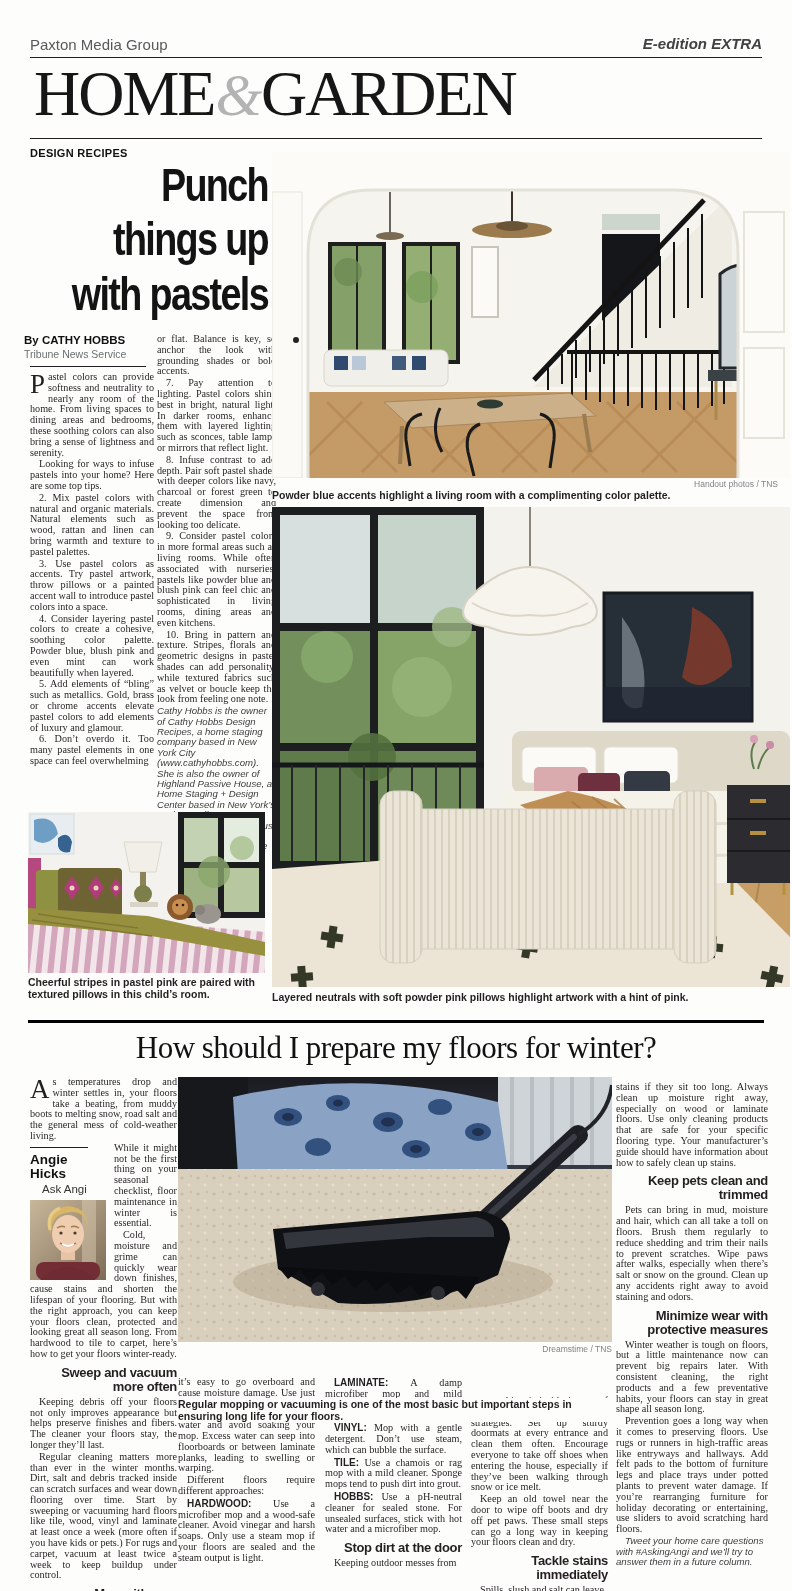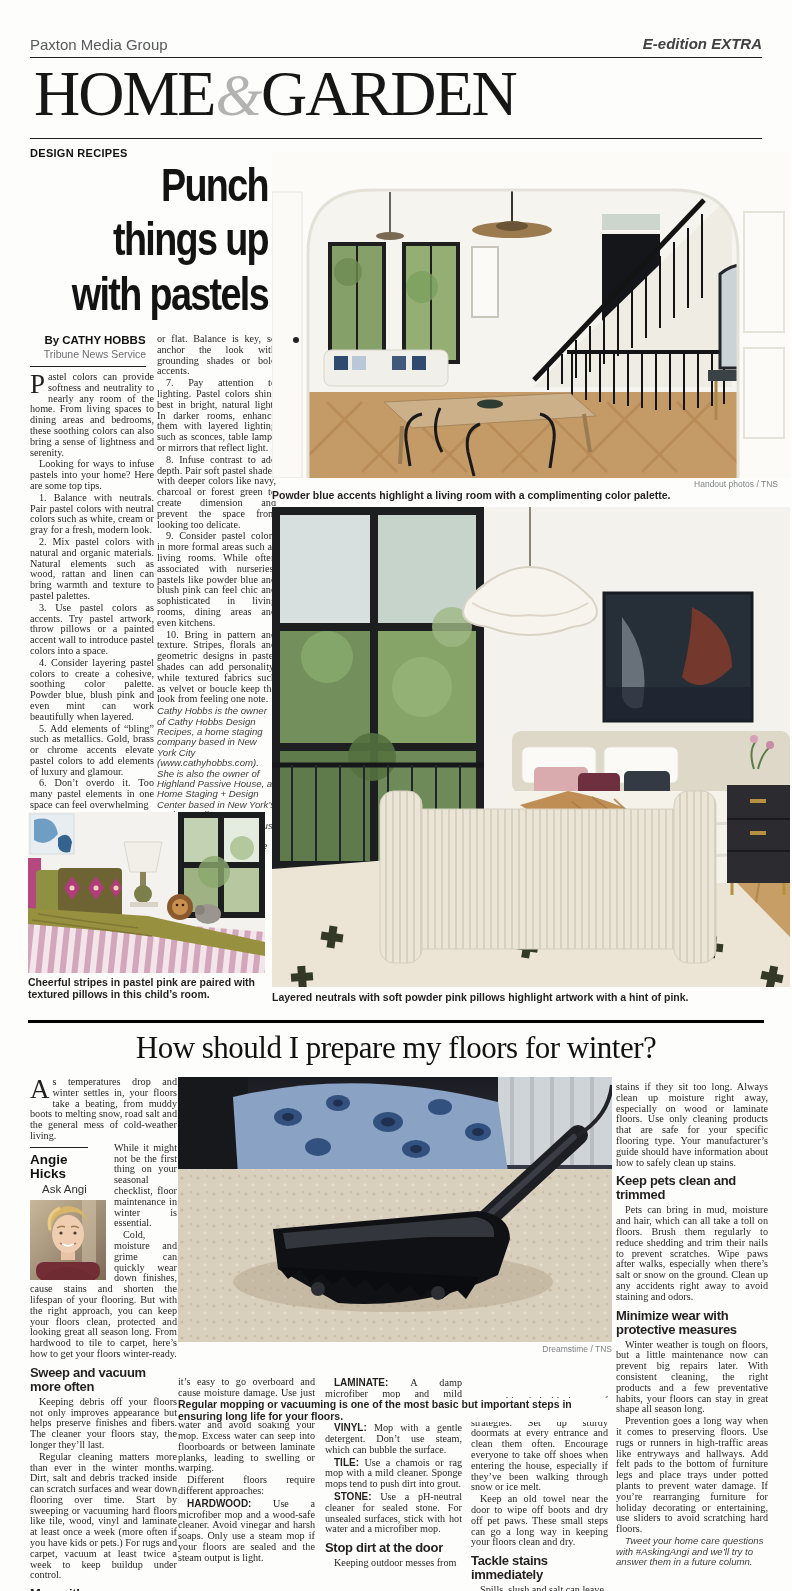--- a/index.html
+++ b/index.html
@@ -11,21 +11,21 @@
   .edition{right:30px;top:35px;font:700 italic 15px "Liberation Sans",sans-serif;font-style:italic;color:#414042;text-align:right;}
   .rule-a{left:30px;top:57px;width:732px;height:1px;background:#231f20;}
   .masthead{left:34px;top:60px;font-family:"Liberation Serif",serif;font-size:64px;line-height:1.05;
             letter-spacing:-2px;color:#161616;white-space:nowrap;}
   .masthead .amp{font-style:italic;color:#b3b3b3;font-size:60px;padding:0 1px;}
   .rule-b{left:30px;top:138px;width:732px;height:1px;background:#231f20;}
   
   .kicker{left:30px;top:147px;font:700 11px "Liberation Sans",sans-serif;letter-spacing:.3px;color:#111;}
   .headline1{left:28px;top:158px;width:240px;text-align:right;font:700 46px/1.18 "Liberation Sans",sans-serif;
              letter-spacing:-2px;color:#131313;transform:scaleX(.82);transform-origin:100% 0;}
-  .byline{left:30px;top:334px;width:130px;text-align:center;}
+  .byline{left:24px;top:334px;width:130px;}
   .byline .by{font:700 11.5px "Liberation Sans",sans-serif;color:#111;}
   .byline .org{font:400 10.5px "Liberation Sans",sans-serif;color:#6d6e71;margin-top:2px;}
   .byline-rule{left:30px;top:366px;width:116px;height:1px;background:#231f20;}
   .news{font-size:10.2px;line-height:10.8px;text-align:justify;z-index:1;}
   .news p{margin:0 0 1px 0;}
   .news p.ind{text-indent:9px;}
   .dropcap{float:left;font:400 27px/22px "Liberation Serif",serif;padding:1px 3px 0 0;}
   .col1{left:30px;top:372px;width:124px;}
   .col2{left:157px;top:334px;width:119px;}
   .shirttail{margin-top:2px;font:italic 9.6px/10.4px "Liberation Sans",sans-serif;color:#3d3d3d;text-align:left;}
@@ -38,21 +38,21 @@
   .caption{font:700 10.5px/12px "Liberation Sans",sans-serif;color:#231f20;text-align:left;z-index:2;background:#fdfdfc;}
   .caption1{left:272px;top:489px;width:518px;}
   .photo2{left:272px;top:507px;width:518px;height:480px;}
   .caption2{left:272px;top:991px;width:518px;}
   .photo3{left:28px;top:812px;width:237px;height:161px;}
   .caption3{left:28px;top:976px;width:237px;}
   
   .rule-thick{left:28px;top:1020px;width:736px;height:3px;background:#000;}
   .headline2{left:0;top:1031px;width:792px;text-align:center;font:400 31px/1.1 "Liberation Serif",serif;
              letter-spacing:-.5px;color:#111;}
-  .sub{font:700 13px/14px "Liberation Sans",sans-serif;letter-spacing:-.3px;text-align:left;
+  .sub{font:700 13px/14px "Liberation Sans",sans-serif;letter-spacing:-.3px;text-align:right;
        margin:6px 0 3px;text-indent:0 !important;}
   .colA{left:30px;top:1077px;width:147px;}
   .colB{left:178px;top:1377px;width:137px;}
   .colC{left:325px;top:1377px;width:137px;}
   .colD{left:471px;top:1377px;width:137px;margin-top:19px;}
   .colE{left:616px;top:1082px;width:152px;}
   .lead{font:700 10px "Liberation Sans",sans-serif;}
   .tweet{font:italic 9.6px/10.8px "Liberation Sans",sans-serif;color:#3d3d3d;text-align:left;text-indent:9px;}
   .photo4{left:178px;top:1077px;width:434px;height:265px;}
   .credit4{left:178px;top:1344px;width:434px;text-align:right;}
@@ -84,21 +84,20 @@
   </div>
   <div class="abs byline">
     <div class="by">By CATHY HOBBS</div>
     <div class="org">Tribune News Service</div>
   </div>
   <div class="abs byline-rule"></div>
 
   <div class="abs news col1">
     <p><span class="dropcap">P</span><span>astel colors can provide softness and neutrality to nearly any room of the home. From living spaces to dining areas and bedrooms, these soothing colors can also bring a sense of lightness and serenity.</span></p>
     <p class="ind">Looking for ways to infuse pastels into your home? Here are some top tips.</p>
-    <p class="ind">1. Balance with neutrals. Pair pastel colors with neutral colors such as white, cream or gray for a fresh, modern look.</p>
     <p class="ind">2. Mix pastel colors with natural and organic materials. Natural elements such as wood, rattan and linen can bring warmth and texture to pastel palettes.</p>
     <p class="ind">3. Use pastel colors as accents. Try pastel artwork, throw pillows or a painted accent wall to introduce pastel colors into a space.</p>
     <p class="ind">4. Consider layering pastel colors to create a cohesive, soothing color palette. Powder blue, blush pink and even mint can work beautifully when layered.</p>
     <p class="ind">5. Add elements of “bling” such as metallics. Gold, brass or chrome accents elevate pastel colors to add elements of luxury and glamour.</p>
     <p class="ind">6. Don’t overdo it. Too many pastel elements in one space can feel overwhelming</p>
   </div>
 
   <div class="abs news col2">
     <p>or flat. Balance is key, so anchor the look with grounding shades or bold accents.</p>
     <p class="ind">7. Pay attention to lighting. Pastel colors shine best in bright, natural light. In darker rooms, enhance them with layered lighting such as sconces, table lamps or mirrors that reflect light.</p>
@@ -463,21 +462,21 @@
   <div class="abs news colB">
     <p>it’s easy to go overboard and cause moisture damage. Use just a couple of tablespoons of cleaning solution per bucket of water and avoid soaking your mop. Excess water can seep into floorboards or between laminate planks, leading to swelling or warping.</p>
     <p class="ind">Different floors require different approaches:</p>
     <p class="ind"><span class="lead">HARDWOOD:</span> <span>Use a microfiber mop and a wood-safe cleaner. Avoid vinegar and harsh soaps. Only use a steam mop if your floors are sealed and the steam output is light.</span></p>
   </div>
 
   <div class="abs news colC">
     <p class="ind"><span class="lead">LAMINATE:</span> <span>A damp microfiber mop and mild detergent work best. Avoid anything oily or abrasive.</span></p>
     <p class="ind"><span class="lead">VINYL:</span> <span>Mop with a gentle detergent. Don’t use steam, which can bubble the surface.</span></p>
     <p class="ind"><span class="lead">TILE:</span> <span>Use a chamois or rag mop with a mild cleaner. Sponge mops tend to push dirt into grout.</span></p>
-    <p class="ind"><span class="lead">STONE:</span> <span>Use a pH-neutral cleaner for sealed stone. For unsealed surfaces, stick with hot water and a microfiber mop.</span></p>
+    <p class="ind"><span class="lead">HOBBS:</span> <span>Use a pH-neutral cleaner for sealed stone. For unsealed surfaces, stick with hot water and a microfiber mop.</span></p>
     <h3 class="sub">Stop dirt at the door</h3>
     <p class="ind">Keeping outdoor messes from</p>
   </div>
 
   <div class="abs news colD">
     <p>ever making it inside is one of the easiest and most effective strategies. Set up sturdy doormats at every entrance and clean them often. Encourage everyone to take off shoes when entering the house, especially if they’ve been walking through snow or ice melt.</p>
     <p class="ind">Keep an old towel near the door to wipe off boots and dry off pet paws. These small steps can go a long way in keeping your floors clean and dry.</p>
     <h3 class="sub">Tackle stains immediately</h3>
     <p class="ind">Spills, slush and salt can leave</p>
   </div>

